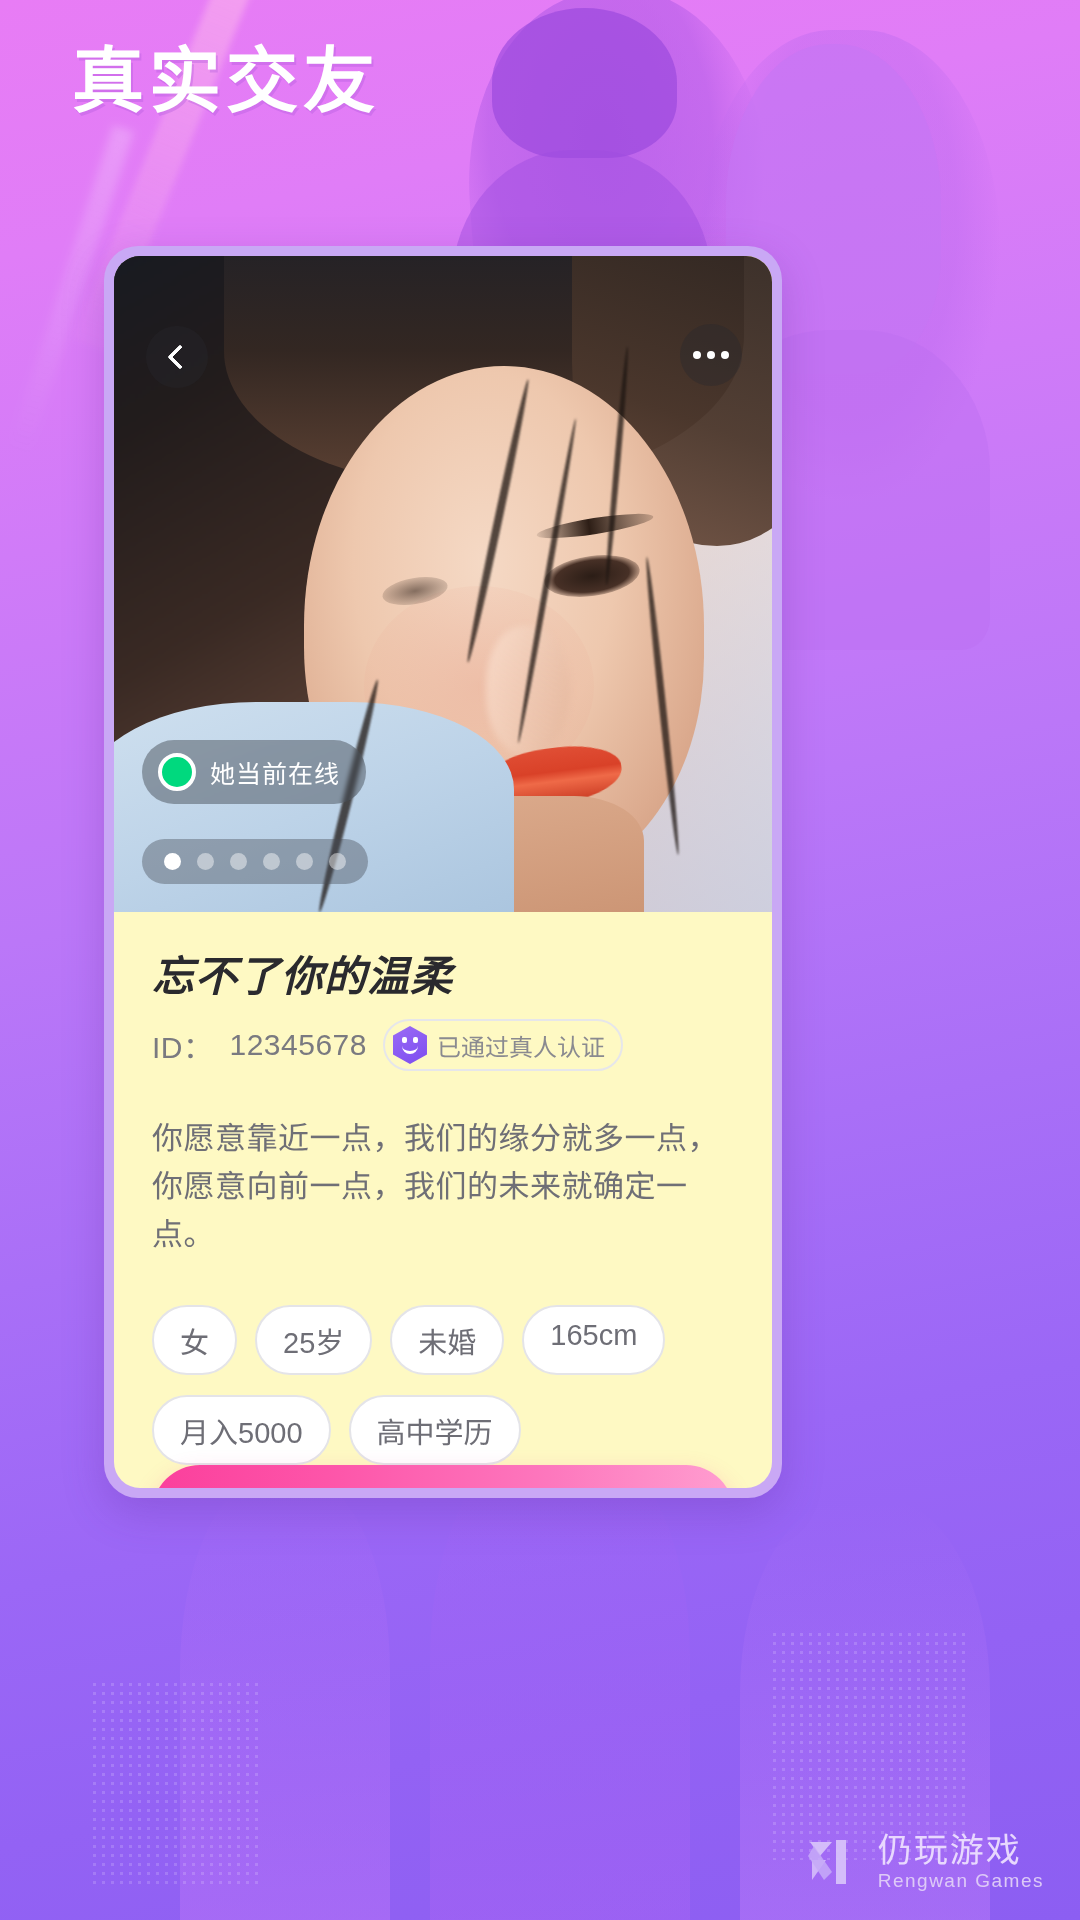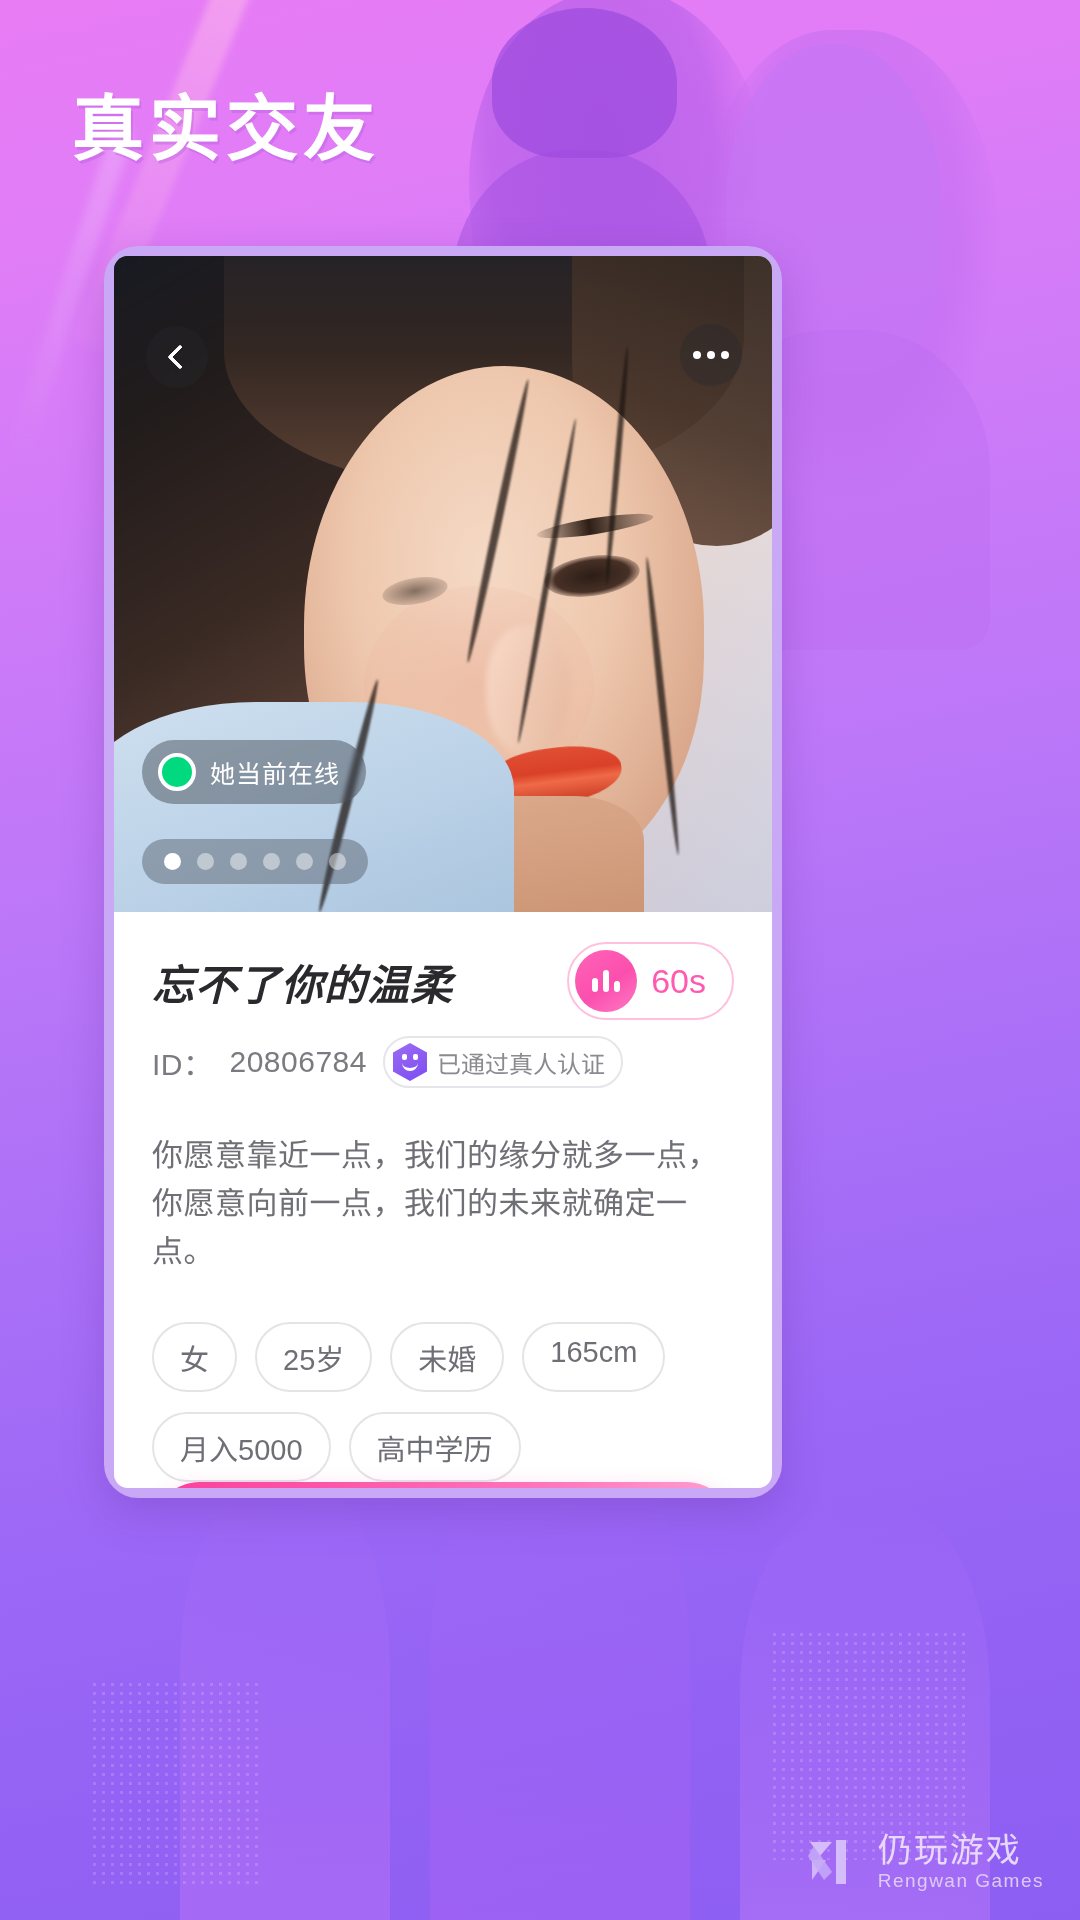--- a/index.html
+++ b/index.html
@@ -97,21 +97,21 @@
     background-size: 9px 9px;
     opacity: .8;
   }
   .deco-dots2 {
     bottom: 30px; left: 90px; width: 170px; height: 210px;
     background-image: radial-gradient(rgba(255,255,255,0.16) 1.6px, transparent 1.7px);
     background-size: 9px 9px;
   }
 
   
-  .headline-wrap { position: absolute; top: 44px; left: 72px; z-index: 6; margin-top: 48px; }
+  .headline-wrap { position: absolute; top: 44px; left: 72px; z-index: 6; }
   .headline {
     font-size: 72px;
     font-weight: bold;
     color: #ffffff;
     letter-spacing: 5px;
     line-height: 1.05;
     text-shadow: 2px 3px 0 rgba(175,90,220,0.35);
   }
   .subheadline {
     margin-top: 24px;
@@ -129,22 +129,22 @@
     width: 678px; height: 1252px;
     background: #c9a8f5;
     border-radius: 34px;
     padding: 10px;
     box-shadow: 0 14px 40px rgba(90,40,150,0.25);
     z-index: 8;
   }
   .screen {
     position: relative;
     width: 100%; height: 100%;
-    background: #ffffff;
-    border-radius: 14px;
+    background: #fef9c3;
+    border-radius: 26px;
     overflow: hidden;
     display: flex;
     flex-direction: column;
   }
 
   
   .photo {
     position: relative;
     height: 656px;
     flex: none;
@@ -471,33 +471,25 @@
           <i></i>
           <i></i>
           <i></i>
         </div>
       </div>
 
       <div class="info">
 
         <div class="title-row">
           <div class="nickname">忘不了你的温柔</div>
-          <div class="audio-pill">
-            <span class="audio-circle">
-              <b class="ab1"></b>
-                <b class="ab2"></b>
-                <b class="ab3"></b>
-            </span>
-            <span class="audio-text">60s</span>
-          </div>
         </div>
 
         <div class="id-row">
           <span class="id-text">ID：</span>
-          <span class="id-text">20806784</span>
+          <span class="id-text">12345678</span>
           <span class="verify-chip">
             <span class="hexa">
                 <i></i>
               </span>
             <span class="verify-text">已通过真人认证</span>
           </span>
         </div>
 
         <div class="bio">你愿意靠近一点，我们的缘分就多一点，你愿意向前一点，我们的未来就确定一点。</div>
 

